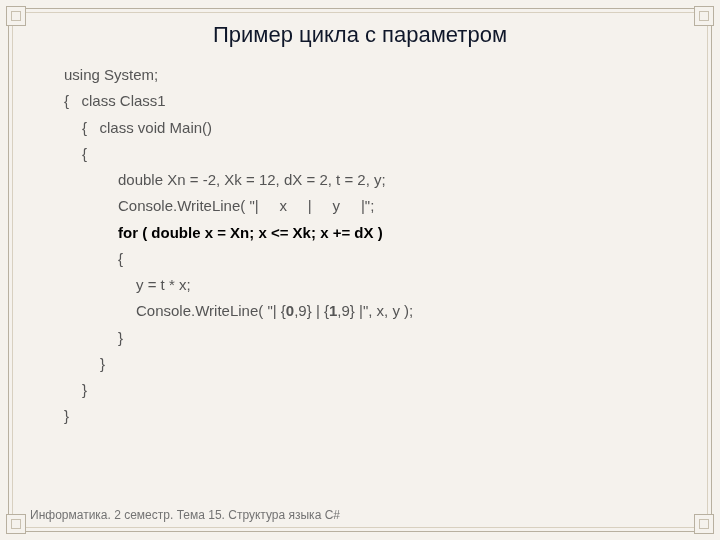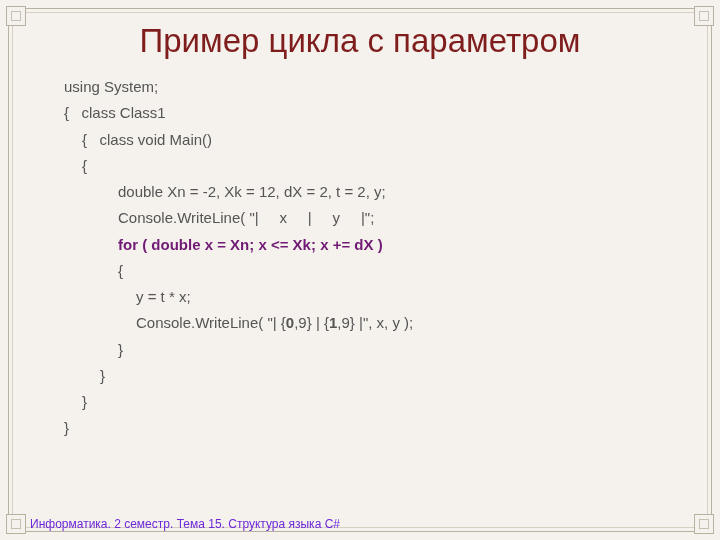--- a/index.html
+++ b/index.html
@@ -38,50 +38,50 @@
     top: 4px; left: 4px; right: 4px; bottom: 4px;
     border: 1px solid #c8c0b0;
   }
   .content {
     position: absolute;
     top: 22px;
     left: 30px;
     right: 30px;
   }
   .title {
-    font-size: 33px;
-    color: #7f1d1d;
+    font-size: 22px;
+    color: #0f172a;
     text-align: center;
     margin: 0 0 14px 0;
     font-weight: normal;
   }
   .code {
     font-size: 15px;
     color: #555;
     line-height: 1.75;
   }
   .code div {
     white-space: pre;
     margin-left: 34px;
   }
   .i1 { padding-left: 18px; }
   .i2 { padding-left: 36px; }
   .i3 { padding-left: 54px; }
   .i4 { padding-left: 72px; }
   .for-line {
-    color: #701a75;
+    color: #000000;
     font-weight: bold;
   }
   .fmtbold { font-weight: bold; }
   .footer {
     position: absolute;
-    bottom: 9px;
+    bottom: 18px;
     left: 30px;
     font-size: 12px;
-    color: #6d28d9;
+    color: #737373;
   }
 </style>
 </head>
 <body>
 
 <div class="frame"></div>
 <div class="corner tl"></div>
 <div class="corner tr"></div>
 <div class="corner bl"></div>
 <div class="corner br"></div>

